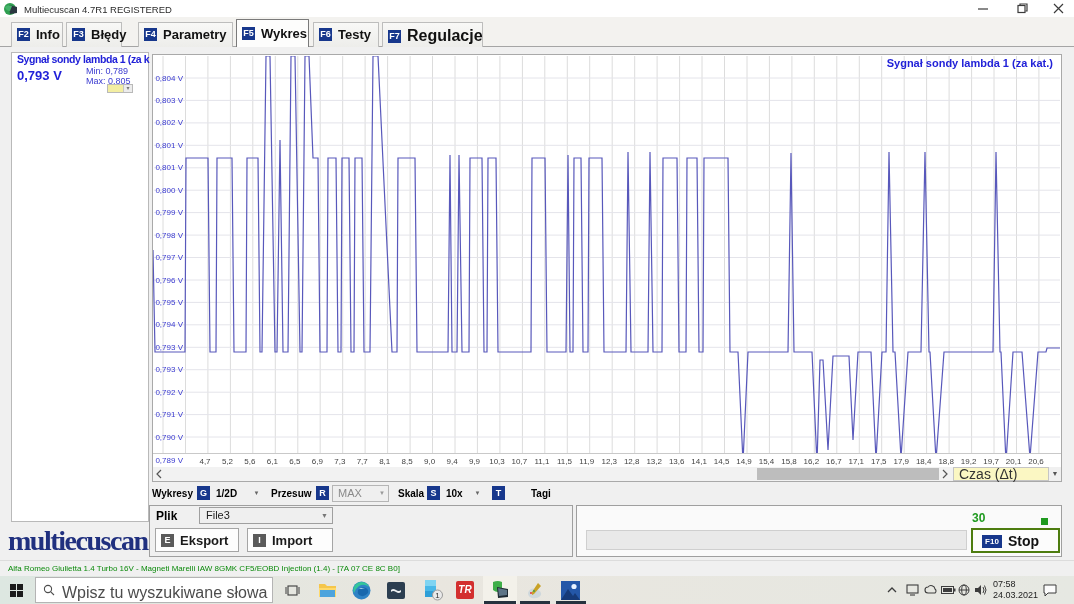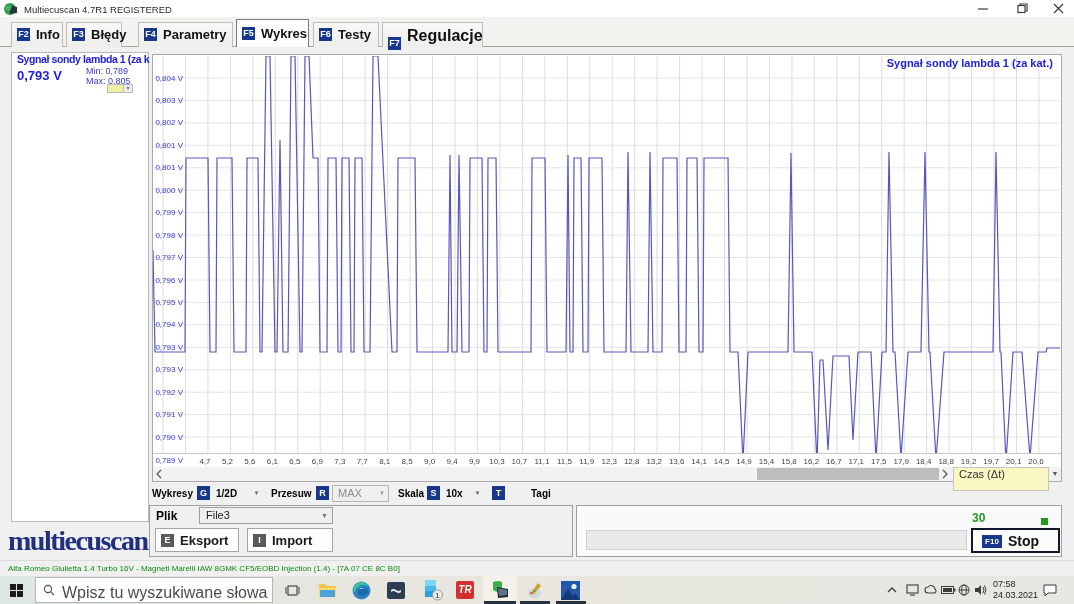--- a/index.html
+++ b/index.html
@@ -43,21 +43,21 @@
     </div>
     <div class="abs" style="left:236px;top:19px;width:73px;height:28px;background:#fdfdfc;border:1px solid #7a7a7a;border-bottom:none;border-radius:1px 1px 0 0;">
       <div class="badge b13" style="left:5px;top:7px;">F5</div>
       <div class="abs" style="left:24px;top:6px;font-size:13px;font-weight:bold;color:#111;">Wykres</div>
     </div>
     <div class="abs" style="left:313px;top:22px;width:66px;height:25px;background:linear-gradient(#f8f8f6,#ededea);border:1px solid #bdbdbc;border-bottom:none;border-radius:1px 1px 0 0;">
       <div class="badge b13" style="left:5px;top:5px;">F6</div>
       <div class="abs" style="left:24px;top:4px;font-size:13px;font-weight:bold;color:#111;">Testy</div>
     </div>
     <div class="abs" style="left:382px;top:22px;width:101px;height:25px;background:linear-gradient(#f8f8f6,#ededea);border:1px solid #bdbdbc;border-bottom:none;border-radius:1px 1px 0 0;">
-      <div class="badge b13" style="left:5px;top:14px;">F7</div>
+      <div class="badge b13" style="left:5px;top:7px;">F7</div>
       <div class="abs" style="left:24px;top:4px;font-size:16px;font-weight:bold;color:#111;">Regulacje</div>
     </div>
   </div>
 
 <div class="abs" style="left:11px;top:52px;width:138px;height:470px;background:#ffffff;border:1px solid #b9b9b9;"></div>
 <div class="abs" style="left:17px;top:53px;width:128px;font-size:10.5px;font-weight:bold;color:#2121d8;letter-spacing:-0.4px;white-space:nowrap;">Sygnał sondy lambda 1 (za k</div>
 <div class="abs" style="left:17px;top:68px;font-size:13px;font-weight:bold;color:#2121d8;">0,793 V</div>
 <div class="abs" style="left:86px;top:66px;font-size:9px;color:#3a3ad0;line-height:10px;">Min: 0,789<br>Max: 0.805</div>
 <div class="abs" style="left:107px;top:84px;width:26px;height:9px;background:#f3eea2;border:1px solid #b9b9b9;">
   <div class="abs" style="right:0;top:0;width:9px;height:7px;background:#ececec;border-left:1px solid #c5c5c5;font-size:6px;color:#777;text-align:center;line-height:7px;">▾</div>
@@ -191,21 +191,21 @@
   </svg>
 
 <div class="abs" style="left:153px;top:467px;width:908px;height:14px;background:#f2f2f2;"></div>
 <svg class="abs" style="left:155px;top:469px" width="8" height="10" viewBox="0 0 8 10">
     <path d="M6 1 L2 5 L6 9" fill="none" stroke="#555" stroke-width="1.2"></path>
   </svg>
 <div class="abs" style="left:757px;top:468px;width:182px;height:12px;background:#bdbdbd;"></div>
 <svg class="abs" style="left:941px;top:469px" width="8" height="10" viewBox="0 0 8 10">
     <path d="M2 1 L6 5 L2 9" fill="none" stroke="#555" stroke-width="1.2"></path>
   </svg>
-<div class="abs" style="left:953px;top:467px;width:96px;height:24px;background:#fbf7c3;border:1px solid #c5c5c5;font-size:11px;color:#333;line-height:12px;padding-left:5px;">Czas (Δt)</div>
+<div class="abs" style="left:953px;top:467px;width:96px;height:14px;background:#fbf7c3;border:1px solid #c5c5c5;font-size:14px;color:#333;line-height:12px;padding-left:5px;">Czas (Δt)</div>
 <div class="abs" style="left:1049px;top:467px;width:12px;height:14px;background:#f0f0f0;color:#555;font-size:7px;line-height:13px;text-align:center;">▼</div>
 
 <div id="ctrlrow">
     <div class="abs" style="left:152px;top:488px;font-size:10px;font-weight:bold;color:#000;">Wykresy</div>
     <div class="badge" style="left:197px;top:486px;width:13px;height:14px;line-height:14px;">G</div>
     <div class="abs" style="left:216px;top:488px;font-size:10px;font-weight:bold;color:#000;">1/2D</div>
     <div class="abs" style="left:252px;top:486px;width:9px;height:14px;font-size:6px;color:#666;text-align:center;line-height:14px;">▼</div>
     <div class="abs" style="left:271px;top:488px;font-size:10px;font-weight:bold;color:#000;">Przesuw</div>
     <div class="badge" style="left:316px;top:486px;width:13px;height:14px;line-height:14px;">R</div>
     <div class="abs" style="left:332px;top:485px;width:57px;height:17px;background:#efefef;border:1px solid #b5b5b5;font-size:11px;color:#8a8a8a;line-height:15px;padding-left:5px;">MAX<span class="abs" style="right:3px;top:0;font-size:6px;color:#999;line-height:15px;">▼</span></div>
@@ -227,21 +227,21 @@
   <div class="abs" style="left:24px;top:4px;font-size:13px;font-weight:bold;color:#1a1a1a;">Eksport</div>
 </div>
 <div class="abs" style="left:247px;top:528px;width:86px;height:24px;background:#fdfdfd;border:1px solid #a5a5a5;">
   <div class="badge" style="left:5px;top:5px;width:13px;height:13px;line-height:13px;background:#5a5a5a;">I</div>
   <div class="abs" style="left:24px;top:4px;font-size:13px;font-weight:bold;color:#1a1a1a;">Import</div>
 </div>
 
 <div class="abs" style="left:972px;top:511px;font-size:12px;font-weight:bold;color:#1f9a1f;">30</div>
 <div class="abs" style="left:1041px;top:518px;width:7px;height:7px;background:#1f9a1f;"></div>
 <div class="abs" style="left:586px;top:530px;width:381px;height:20px;background:#e9e9e9;border:1px solid #cfcfcf;"></div>
-<div class="abs" style="left:971px;top:528px;width:89px;height:25px;background:#fcfcfc;border:2px solid #0f172a;">
+<div class="abs" style="left:971px;top:528px;width:89px;height:25px;background:#fcfcfc;border:2px solid #4d7c0f;">
   <div class="badge" style="left:9px;top:5px;width:20px;height:13px;line-height:13px;font-size:8px;">F10</div>
   <div class="abs" style="left:35px;top:3px;font-size:14px;font-weight:bold;color:#111;">Stop</div>
 </div>
 
 <div class="abs" style="left:0;top:560px;width:1074px;height:16px;background:#f0f0f0;border-top:1px solid #dcdcdc;"></div>
 <div class="abs" style="left:8px;top:564px;font-size:8px;color:#0b8a0b;">Alfa Romeo Giulietta 1.4 Turbo 16V - Magneti Marelli IAW 8GMK CF5/EOBD Injection (1.4) - [7A 07 CE 8C B0]</div>
 
 <div id="taskbar" class="abs" style="left:0;top:576px;width:1074px;height:28px;background:linear-gradient(90deg,#dde7e1,#e9e6df 40%,#e6e8e2);">
     <svg class="abs" style="left:10px;top:8px" width="13" height="13" viewBox="0 0 13 13">
       <rect x="0" y="0" width="6" height="6" fill="#1b1b1b"></rect>

